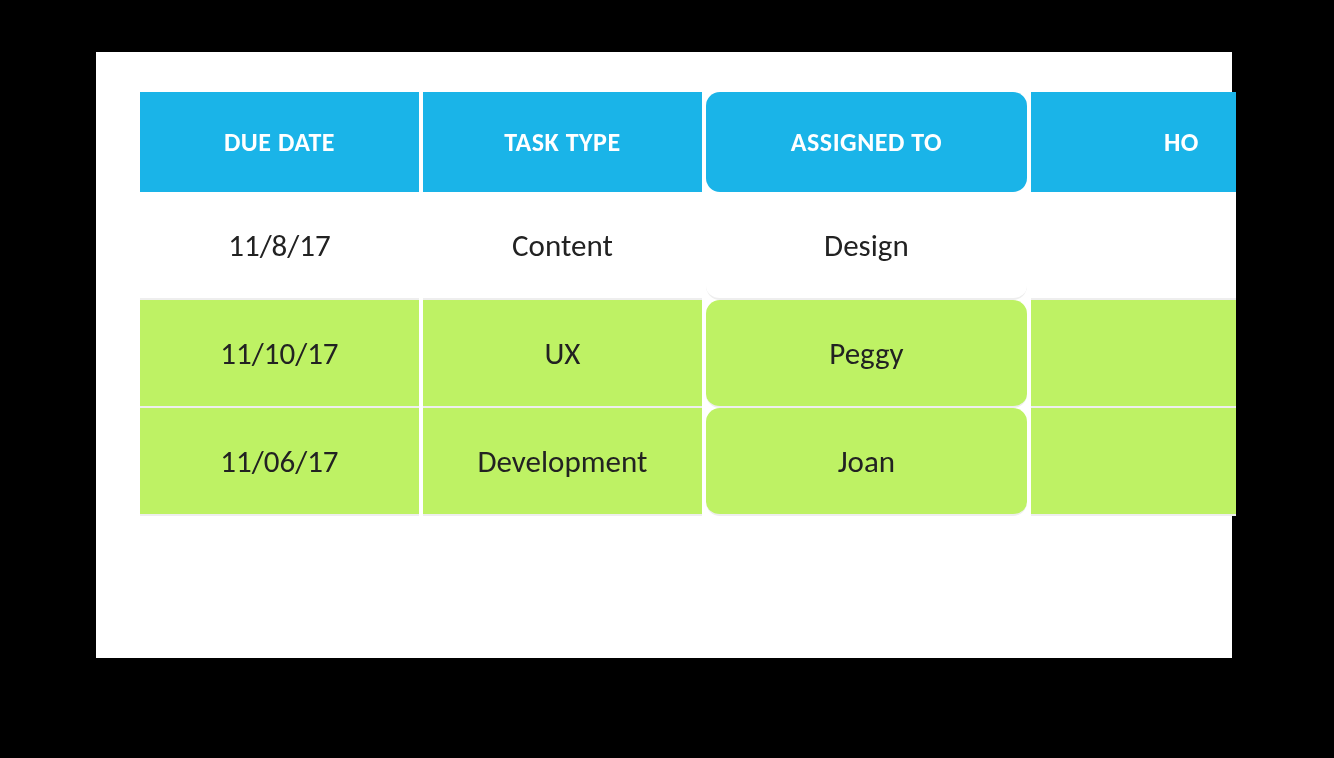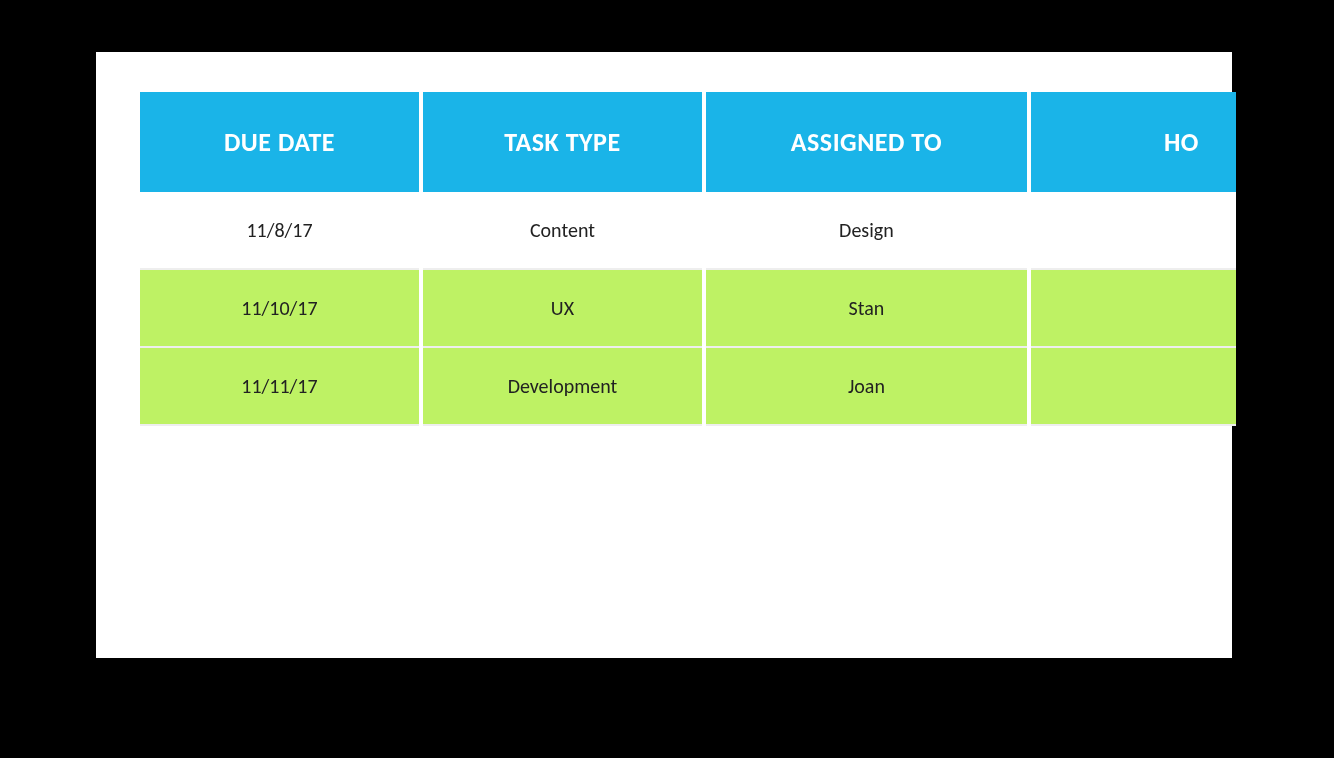--- a/index.html
+++ b/index.html
@@ -40,34 +40,34 @@
     th {
       background: #1AB4E8;
       color: #ffffff;
       font-weight: 700;
       font-size: 26px;
       padding: 34px 10px;
       text-align: center;
       letter-spacing: 0.5px;
     }
     td {
-      font-size: 20px;
+      font-size: 31px;
       color: #222;
-      padding: 26px 10px;
+      padding: 34px 10px;
       text-align: center;
       background: #ffffff;
       border-bottom: 2px solid #eee;
       position: relative;
     }
     tr.alt td {
       background: #bef264;
     }
     th.col-1, td.col-1 { width: 278px; }
     th.col-2, td.col-2 { width: 278px; }
-    th.col-3, td.col-3 { width: 320px; }
+    th.col-3, td.col-3 { width: 320px; border-radius: 14px; }
     th.col-4, td.col-4 { width: 300px; margin-left: 48px; }
     .selected-cell {
       outline: 3px solid #2C7A4F;
       outline-offset: -2px;
     }
     .fill-handle {
       position: absolute;
       bottom: -5px;
       right: -5px;
       width: 9px;
@@ -93,25 +93,25 @@
       <tbody>
         <tr>
           <td class="col-1">11/8/17</td>
           <td class="col-2">Content</td>
           <td class="col-3">Design</td>
           <td class="col-4"></td>
         </tr>
         <tr class="alt">
           <td class="col-1">11/10/17</td>
           <td class="col-2">UX</td>
-          <td class="col-3">Stan</td>
+          <td class="col-3">Peggy</td>
           <td class="col-4"></td>
         </tr>
         <tr class="alt">
-          <td class="col-1">11/11/17</td>
+          <td class="col-1">11/06/17</td>
           <td class="col-2">Development</td>
           <td class="col-3">Joan</td>
           <td class="col-4"></td>
         </tr>
       </tbody>
     </table>
   </div>
 </div>
 
 </body></html>

